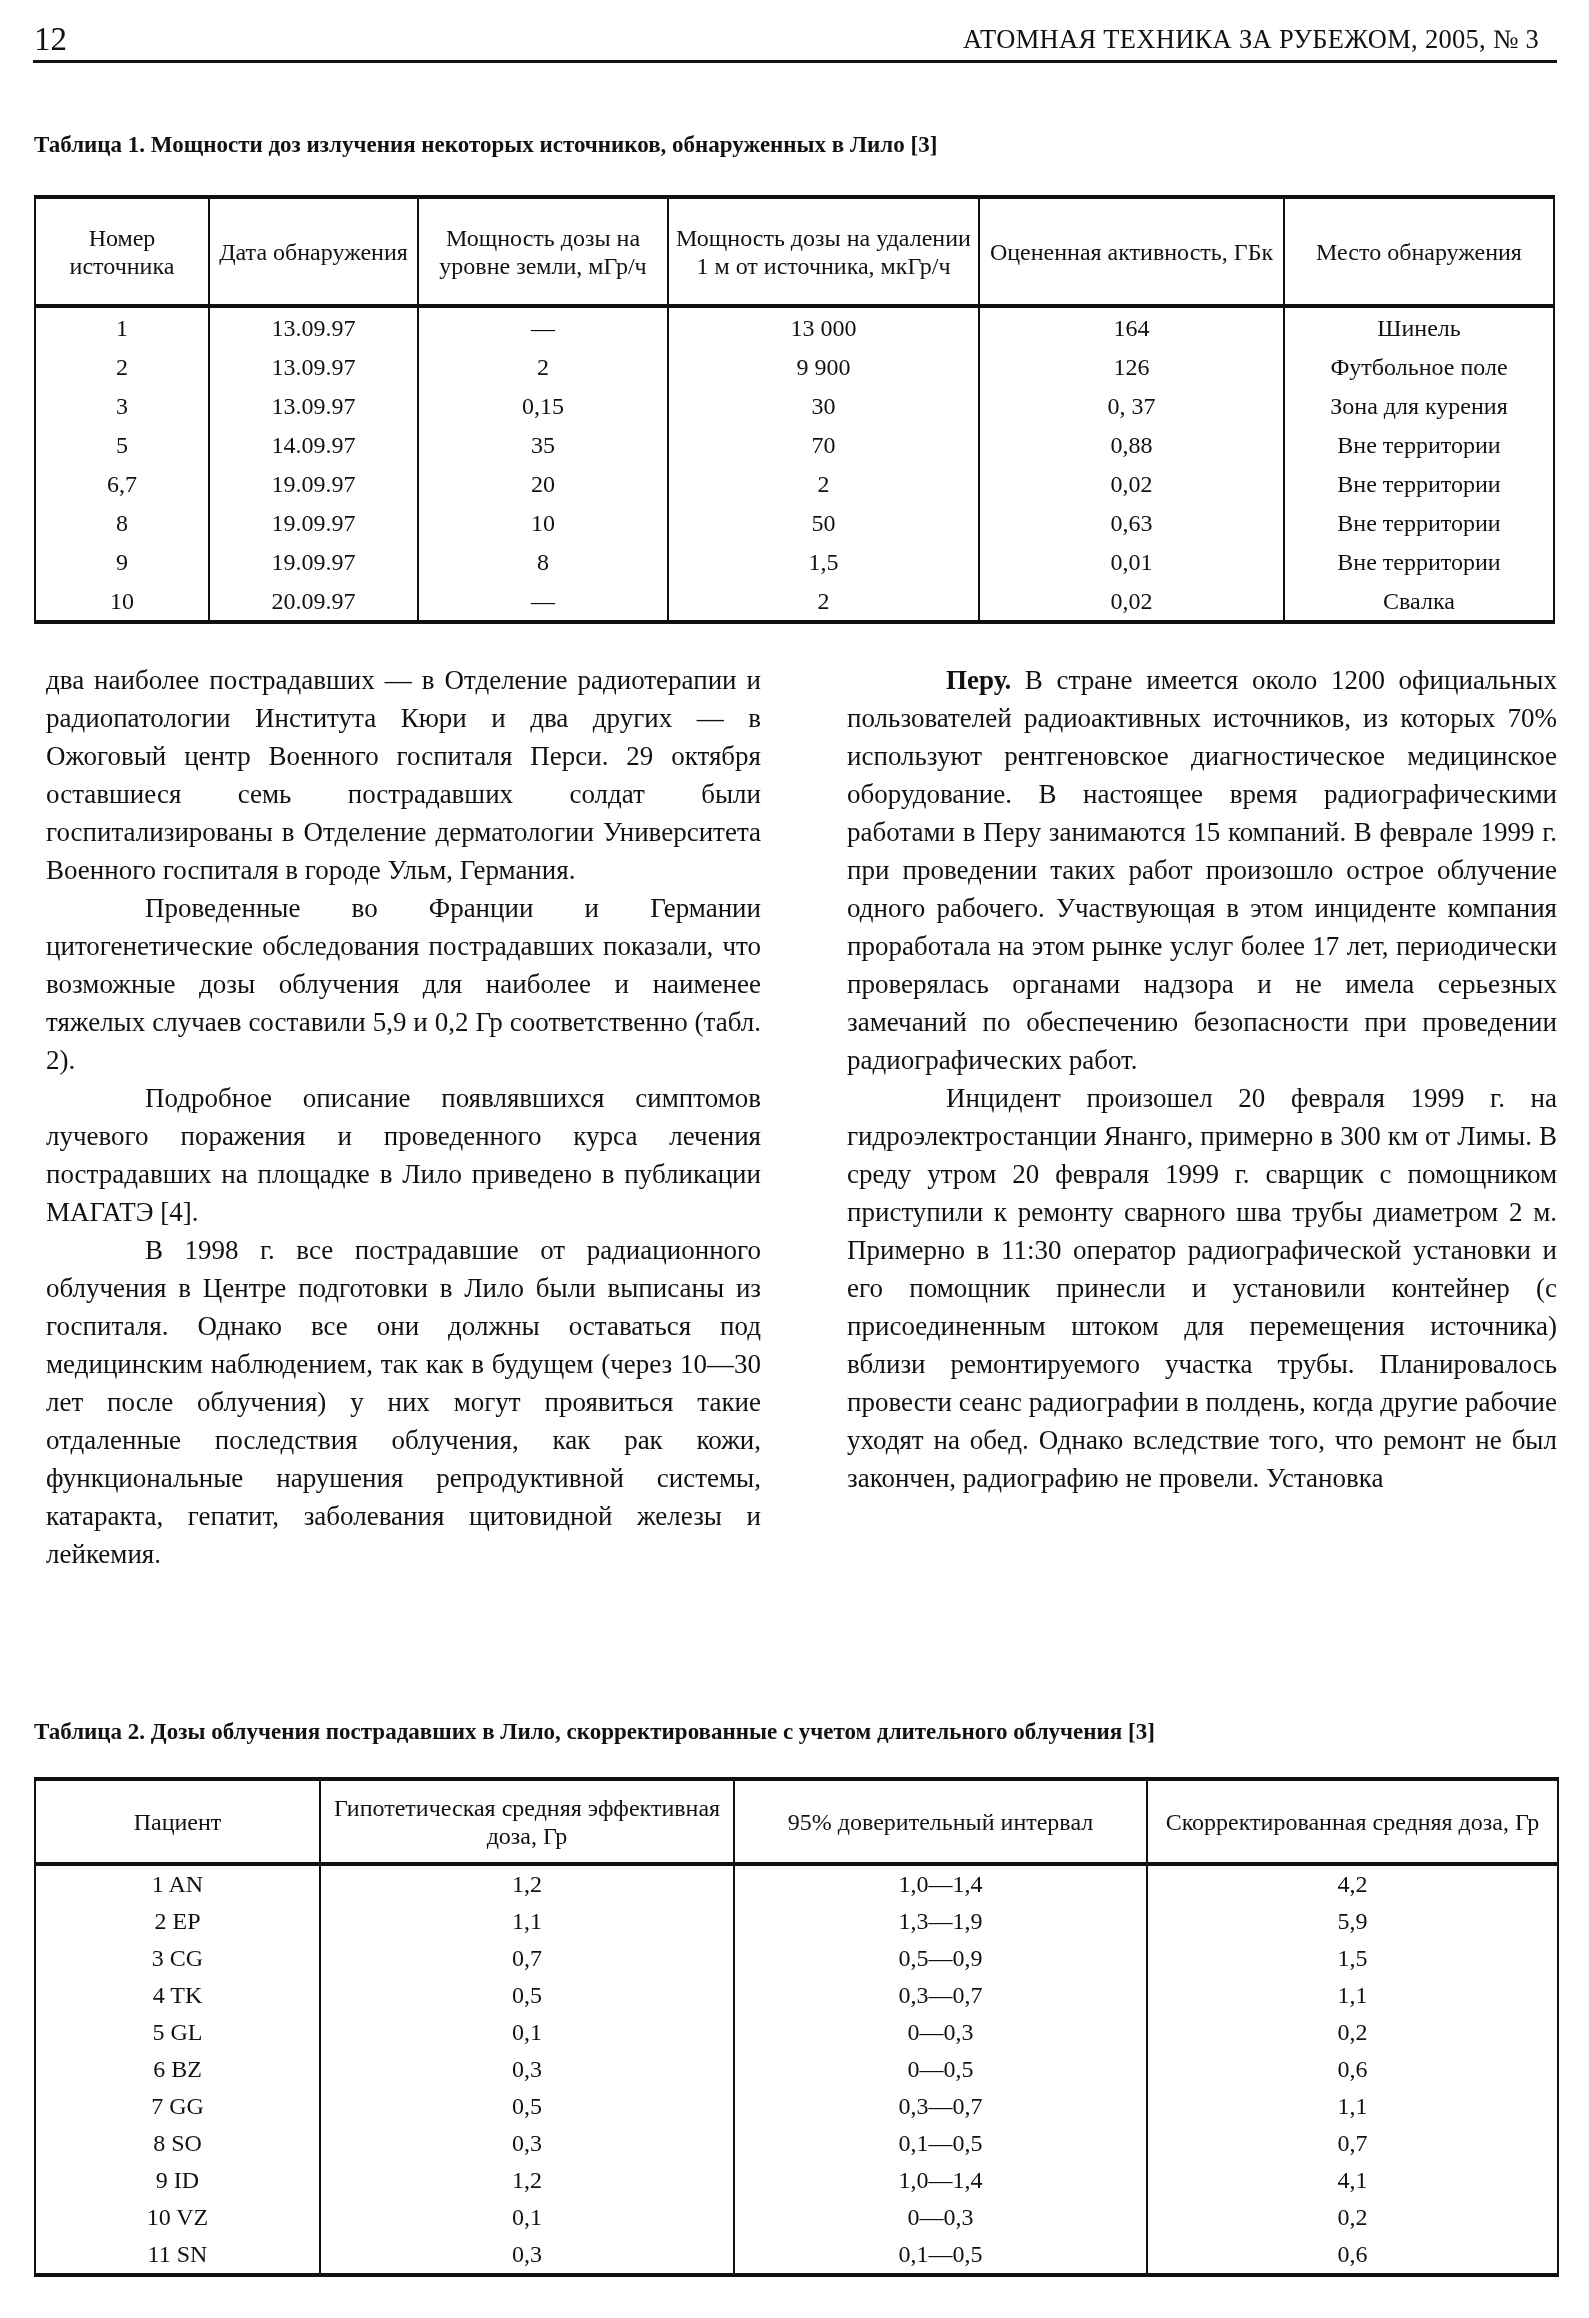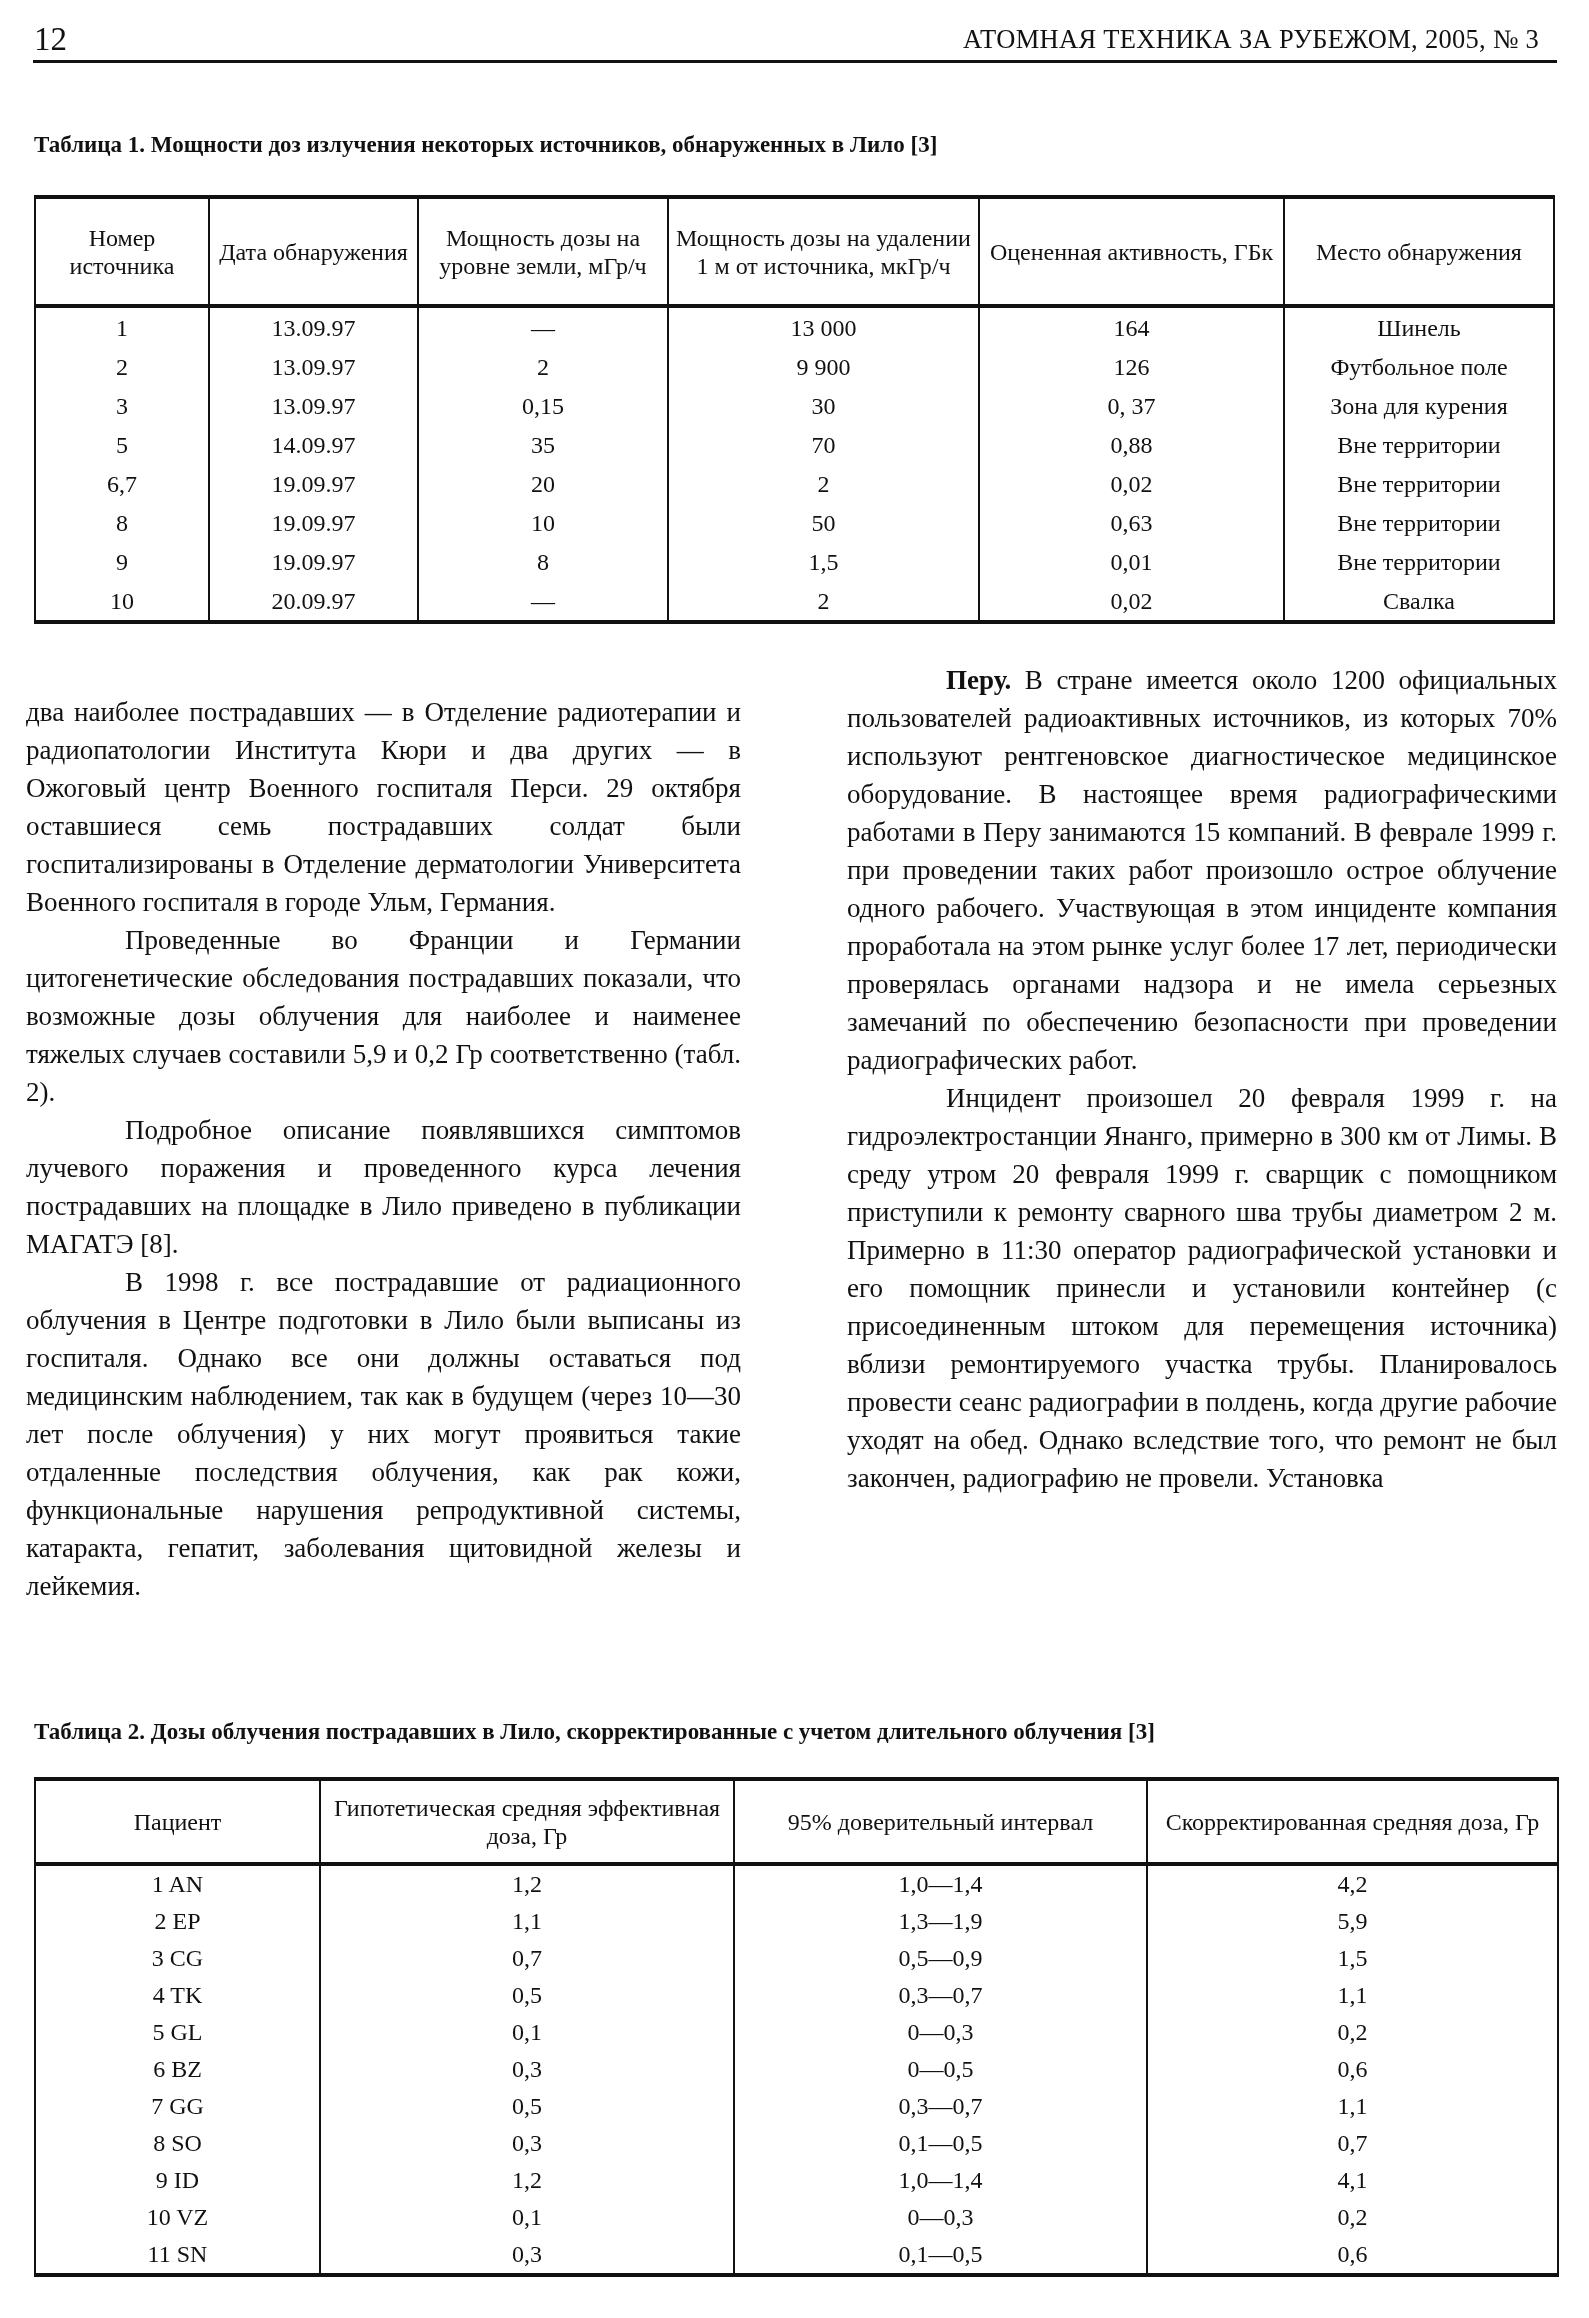--- a/index.html
+++ b/index.html
@@ -19,21 +19,21 @@
   table { border-top: 4px solid #111; border-radius: 29px; }
   .t1 { top: 195px; left: 34px; width: 1520px; }
   .t1 tbody td { height: 39px; line-height: 38px; padding-top: 0; }
   .t1 thead th { height: 105px; }
   .t2 { top: 1777px; left: 34px; width: 1522px; }
   .t2 thead th { height: 81px; }
   .t2 tbody td { height: 37px; line-height: 37px; }
   .col { font-size: 27px; line-height: 38px; text-align: justify; }
   .col p { margin: 0; }
   .col p.indent { text-indent: 99px; }
-  .col-left { top: 661px; left: 26px; width: 715px; margin-top: 32px; }
+  .col-left { top: 661px; left: 46px; width: 715px; }
   .col-right { top: 661px; left: 847px; width: 710px; }
   .bold { font-weight: bold; }
   .t2-caption { top: 1717px; left: 34px; }
   .t1-caption { top: 130px; left: 34px; }
 </style>
 </head>
 <body>
 
 <div class="abs running-head">
   <span class="page-num">12</span>
@@ -125,21 +125,21 @@
       <td>2</td>
       <td>0,02</td>
       <td>Свалка</td>
     </tr>
   </tbody>
 </table>
 
 <div class="abs col col-left">
   <p>два наиболее пострадавших — в Отделение радиотерапии и радиопатологии Института Кюри и два других — в Ожоговый центр Военного госпиталя Перси. 29 октября оставшиеся семь пострадавших солдат были госпитализированы в Отделение дерматологии Университета Военного госпиталя в городе Ульм, Германия.</p>
   <p class="indent">Проведенные во Франции и Германии цитогенетические обследования пострадавших показали, что возможные дозы облучения для наиболее и наименее тяжелых случаев составили 5,9 и 0,2 Гр соответственно (табл. 2).</p>
-  <p class="indent">Подробное описание появлявшихся симптомов лучевого поражения и проведенного курса лечения пострадавших на площадке в Лило приведено в публикации МАГАТЭ [8].</p>
+  <p class="indent">Подробное описание появлявшихся симптомов лучевого поражения и проведенного курса лечения пострадавших на площадке в Лило приведено в публикации МАГАТЭ [4].</p>
   <p class="indent">В 1998 г. все пострадавшие от радиационного облучения в Центре подготовки в Лило были выписаны из госпиталя. Однако все они должны оставаться под медицинским наблюдением, так как в будущем (через 10—30 лет после облучения) у них могут проявиться такие отдаленные последствия облучения, как рак кожи, функциональные нарушения репродуктивной системы, катаракта, гепатит, заболевания щитовидной железы и лейкемия.</p>
 </div>
 
 <div class="abs col col-right">
   <p class="indent"><span class="bold">Перу.</span><span> В стране имеется около 1200 официальных пользователей радиоактивных источников, из которых 70% используют рентгеновское диагностическое медицинское оборудование. В настоящее время радиографическими работами в Перу занимаются 15 компаний. В феврале 1999 г. при проведении таких работ произошло острое облучение одного рабочего. Участвующая в этом инциденте компания проработала на этом рынке услуг более 17 лет, периодически проверялась органами надзора и не имела серьезных замечаний по обеспечению безопасности при проведении радиографических работ.</span></p>
   <p class="indent">Инцидент произошел 20 февраля 1999 г. на гидроэлектростанции Янанго, примерно в 300 км от Лимы. В среду утром 20 февраля 1999 г. сварщик с помощником приступили к ремонту сварного шва трубы диаметром 2 м. Примерно в 11:30 оператор радиографической установки и его помощник принесли и установили контейнер (с присоединенным штоком для перемещения источника) вблизи ремонтируемого участка трубы. Планировалось провести сеанс радиографии в полдень, когда другие рабочие уходят на обед. Однако вследствие того, что ремонт не был закончен, радиографию не провели. Установка</p>
 </div>
 
 <div class="abs caption t2-caption">Таблица 2. Дозы облучения пострадавших в Лило, скорректированные с учетом длительного облучения [3]</div>
 <table class="abs t2">

